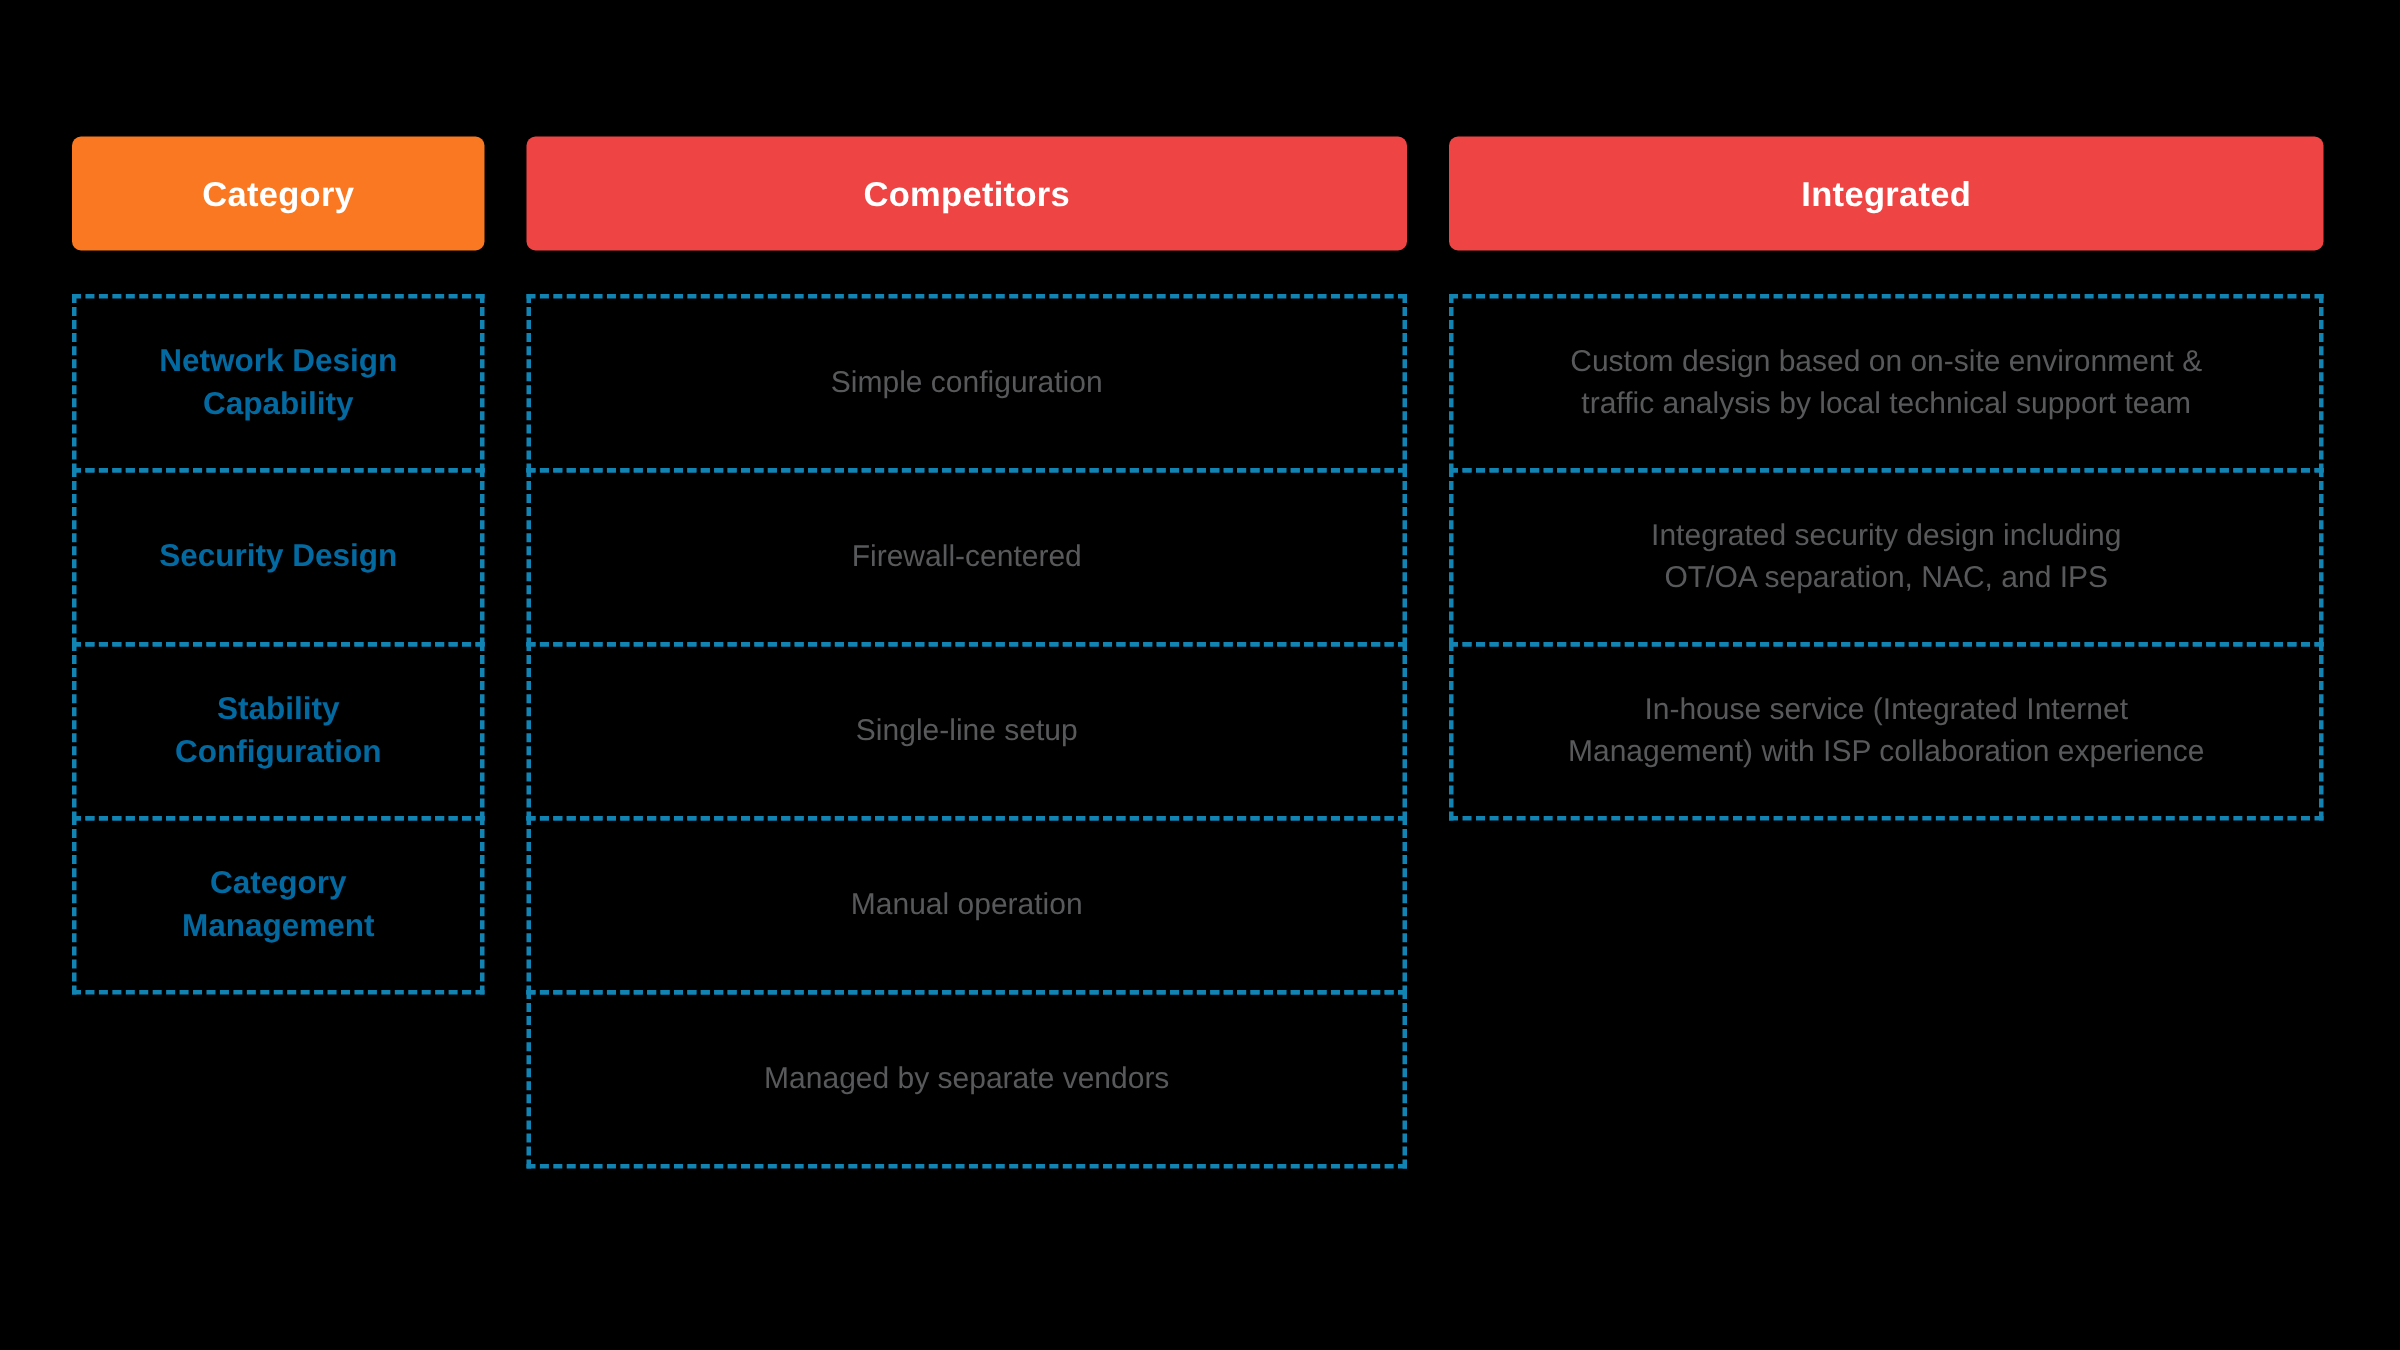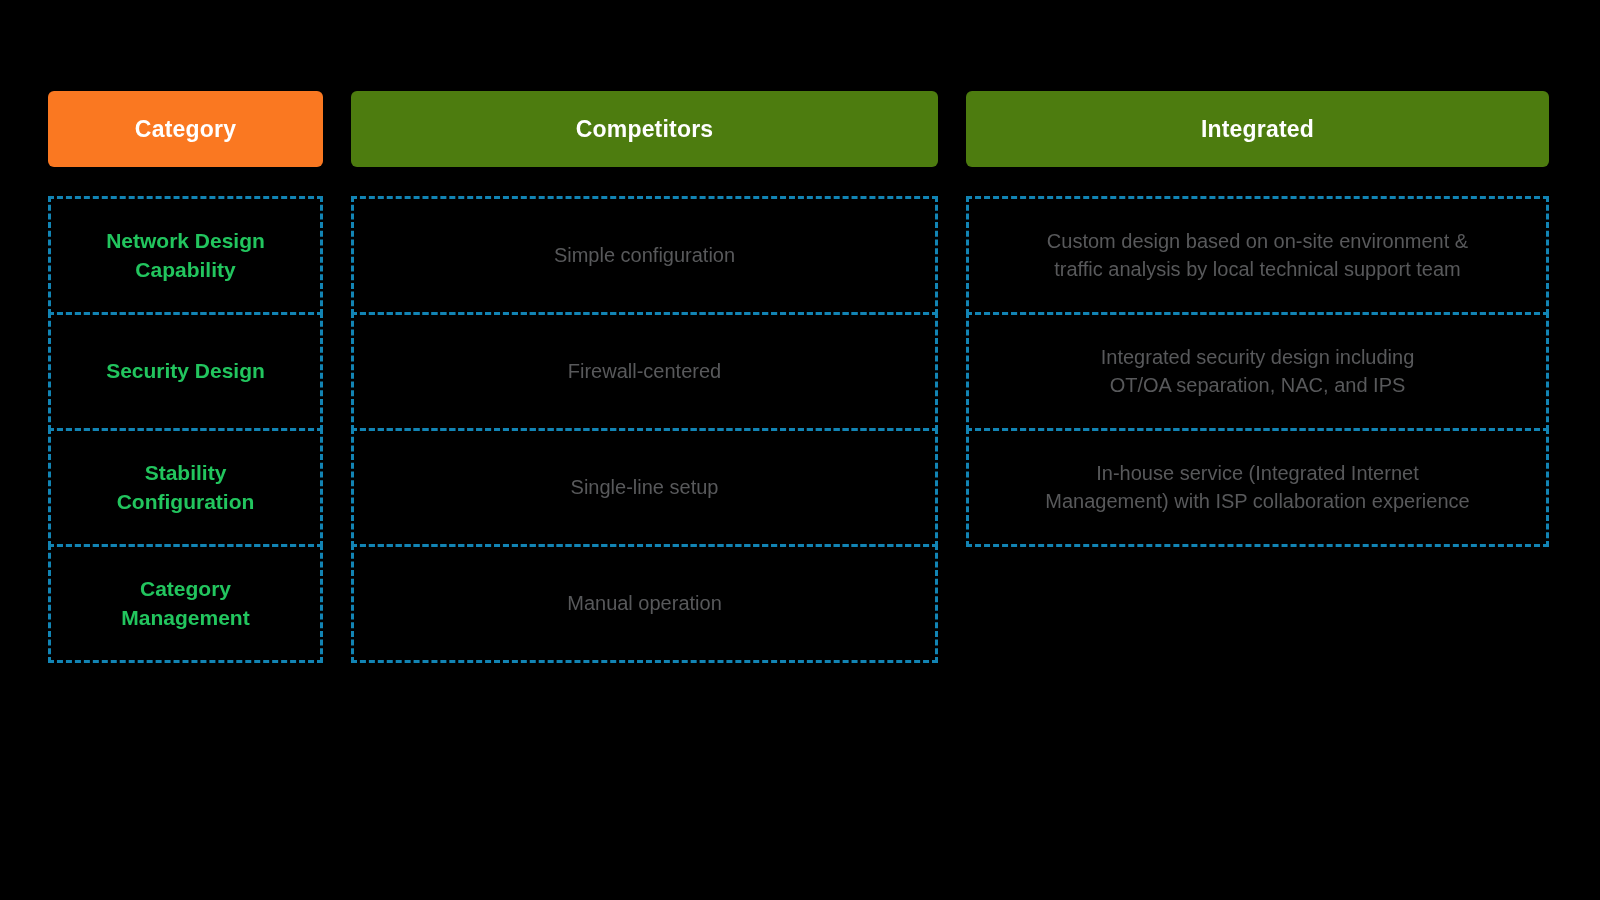--- a/index.html
+++ b/index.html
@@ -29,42 +29,42 @@
     display: flex;
     align-items: center;
     justify-content: center;
     color: #FFFFFF;
     font-size: 23px;
     font-weight: bold;
     margin-bottom: 29px;
     letter-spacing: 0.2px;
   }
   .header-category { background: #FA7821; }
-  .header-data { background: #4d7c0f; }
+  .header-data { background: #ef4444; }
   .cells {
     display: flex;
     flex-direction: column;
   }
   .cell {
     box-sizing: border-box;
     height: 119px;
     border: 3px dashed #1284B4;
     display: flex;
     align-items: center;
     justify-content: center;
     text-align: center;
     white-space: pre-line;
     color: #58595B;
     font-size: 20px;
     line-height: 1.38;
     padding: 4px 14px;
   }
   .cell + .cell { margin-top: -3px; }
   .cell.cat {
-    color: #22c55e;
+    color: #0369a1;
     font-weight: bold;
     font-size: 21px;
     line-height: 1.35;
   }
 </style>
 </head>
 <body>
 
 <div class="stage">
 
@@ -81,20 +81,21 @@
     </div>
   </div>
 
   <div class="col">
     <div class="header header-data">Competitors</div>
     <div class="cells">
       <div class="cell">Simple configuration</div>
       <div class="cell">Firewall-centered</div>
       <div class="cell">Single-line setup</div>
       <div class="cell">Manual operation</div>
+      <div class="cell">Managed by separate vendors</div>
     </div>
   </div>
 
   <div class="col">
     <div class="header header-data">Integrated</div>
     <div class="cells">
       <div class="cell">Custom design based on on-site environment &amp;
 traffic analysis by local technical support team</div>
       <div class="cell">Integrated security design including
 OT/OA separation, NAC, and IPS</div>

